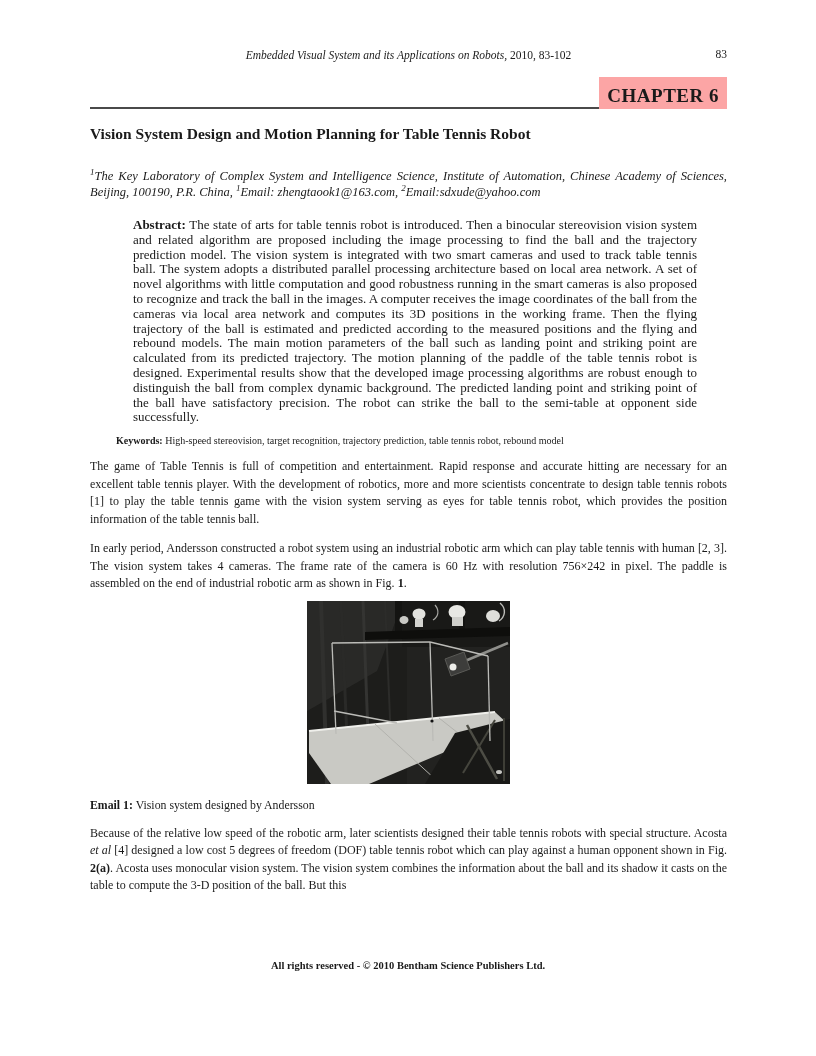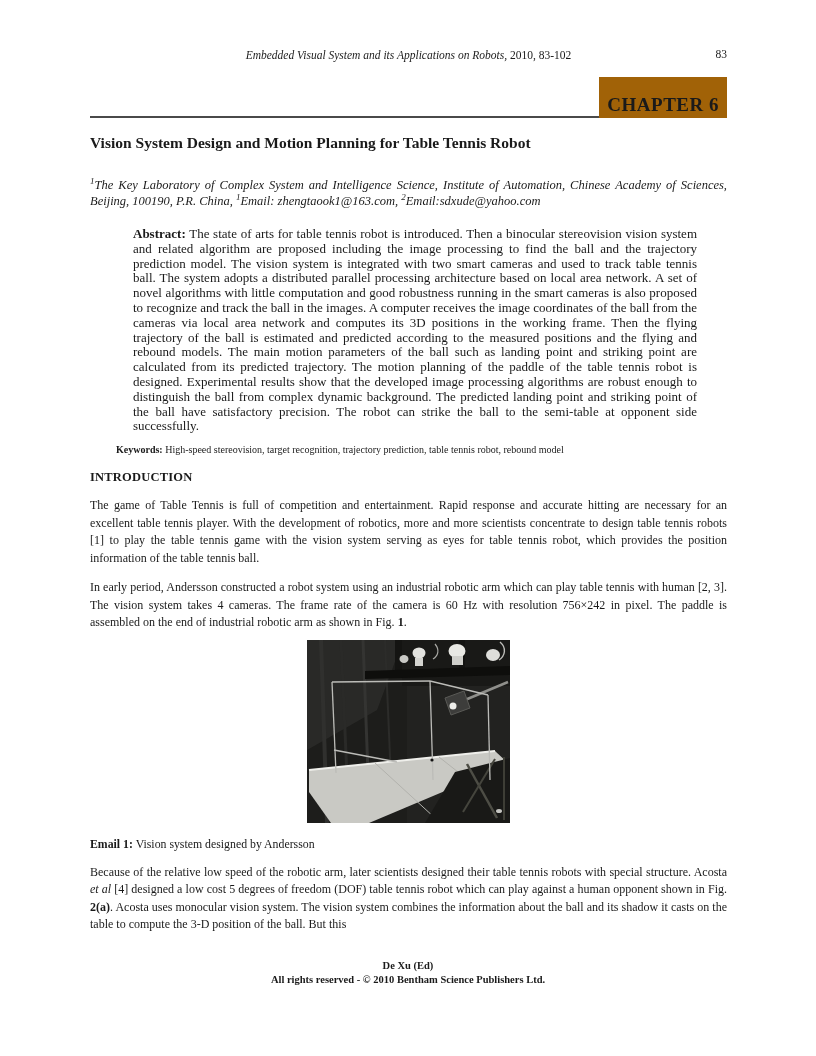--- a/index.html
+++ b/index.html
@@ -29,25 +29,25 @@
     position:absolute;right:0;top:48px;font-style:normal;
   }
   
   .chapter-wrap{
     margin-top:12px;
     text-align:right;
     border-bottom:2px solid #4a4a4a;
   }
   .chapter-label{
     display:inline-block;
-    background:#a16207;
+    background:#fca5a5;
     font-size:19px;
     font-weight:bold;
     letter-spacing:0.5px;
-    padding:17px 8px 2px 8px;
+    padding:8px 8px 2px 8px;
     margin-bottom:-2px;
   }
   .article-title{
     margin-top:16px;
     font-size:15.5px;
     font-weight:bold;
   }
   .authors{
     margin-top:13px;
     font-size:13.5px;
@@ -136,21 +136,20 @@
     </div>
 
     <div class="abstract">
       <span class="lbl">Abstract:</span><span> The state of arts for table tennis robot is introduced. Then a binocular stereovision vision system and related algorithm are proposed including the image processing to find the ball and the trajectory prediction model. The vision system is integrated with two smart cameras and used to track table tennis ball. The system adopts a distributed parallel processing architecture based on local area network. A set of novel algorithms with little computation and good robustness running in the smart cameras is also proposed to recognize and track the ball in the images. A computer receives the image coordinates of the ball from the cameras via local area network and computes its 3D positions in the working frame. Then the flying trajectory of the ball is estimated and predicted according to the measured positions and the flying and rebound models. The main motion parameters of the ball such as landing point and striking point are calculated from its predicted trajectory. The motion planning of the paddle of the table tennis robot is designed. Experimental results show that the developed image processing algorithms are robust enough to distinguish the ball from complex dynamic background. The predicted landing point and striking point of the ball have satisfactory precision. The robot can strike the ball to the semi-table at opponent side successfully.</span>
     </div>
 
     <div class="keywords">
       <span class="lbl">Keywords:</span><span> High-speed stereovision, target recognition, trajectory prediction, table tennis robot, rebound model</span>
     </div>
 
-    <div class="section-heading">INTRODUCTION</div>
 
     <div class="body-para">The game of Table Tennis is full of competition and entertainment. Rapid response and accurate hitting are necessary for an excellent table tennis player. With the development of robotics, more and more scientists concentrate to design table tennis robots [1] to play the table tennis game with the vision system serving as eyes for table tennis robot, which provides the position information of the table tennis ball.</div>
 
     <div class="body-para">
       <span>In early period, Andersson constructed a robot system using an industrial robotic arm which can play table tennis with human [2, 3]. The vision system takes 4 cameras. The frame rate of the camera is 60 Hz with resolution 756×242 in pixel. The paddle is assembled on the end of industrial robotic arm as shown in Fig. </span><span class="fig-ref-bold">1</span><span>.</span>
     </div>
 
     <div class="figure-wrap">
       <span class="figure-photo">
         <svg width="203" height="183" viewBox="0 0 203 183" xmlns="http://www.w3.org/2000/svg">
@@ -209,16 +208,15 @@
       <span class="lbl">Email 1:</span><span> Vision system designed by Andersson</span>
     </div>
 
     <div class="body-para">
       <span>Because of the relative low speed of the robotic arm, later scientists designed their table tennis robots with special structure. Acosta </span><span class="etal">et al</span><span> [4] designed a low cost 5 degrees of freedom (DOF) table tennis robot which can play against a human opponent shown in Fig. </span><span class="fig-ref-bold">2(a)</span><span>. Acosta uses monocular vision system. The vision system combines the information about the ball and its shadow it casts on the table to compute the 3-D position of the ball. But this</span>
     </div>
 
   </div>
 
   <div class="page-footer">
-    <div>De Xu (Ed)</div>
     <div>All rights reserved - © 2010 Bentham Science Publishers Ltd.</div>
   </div>
 </div>
 
 </body></html>

